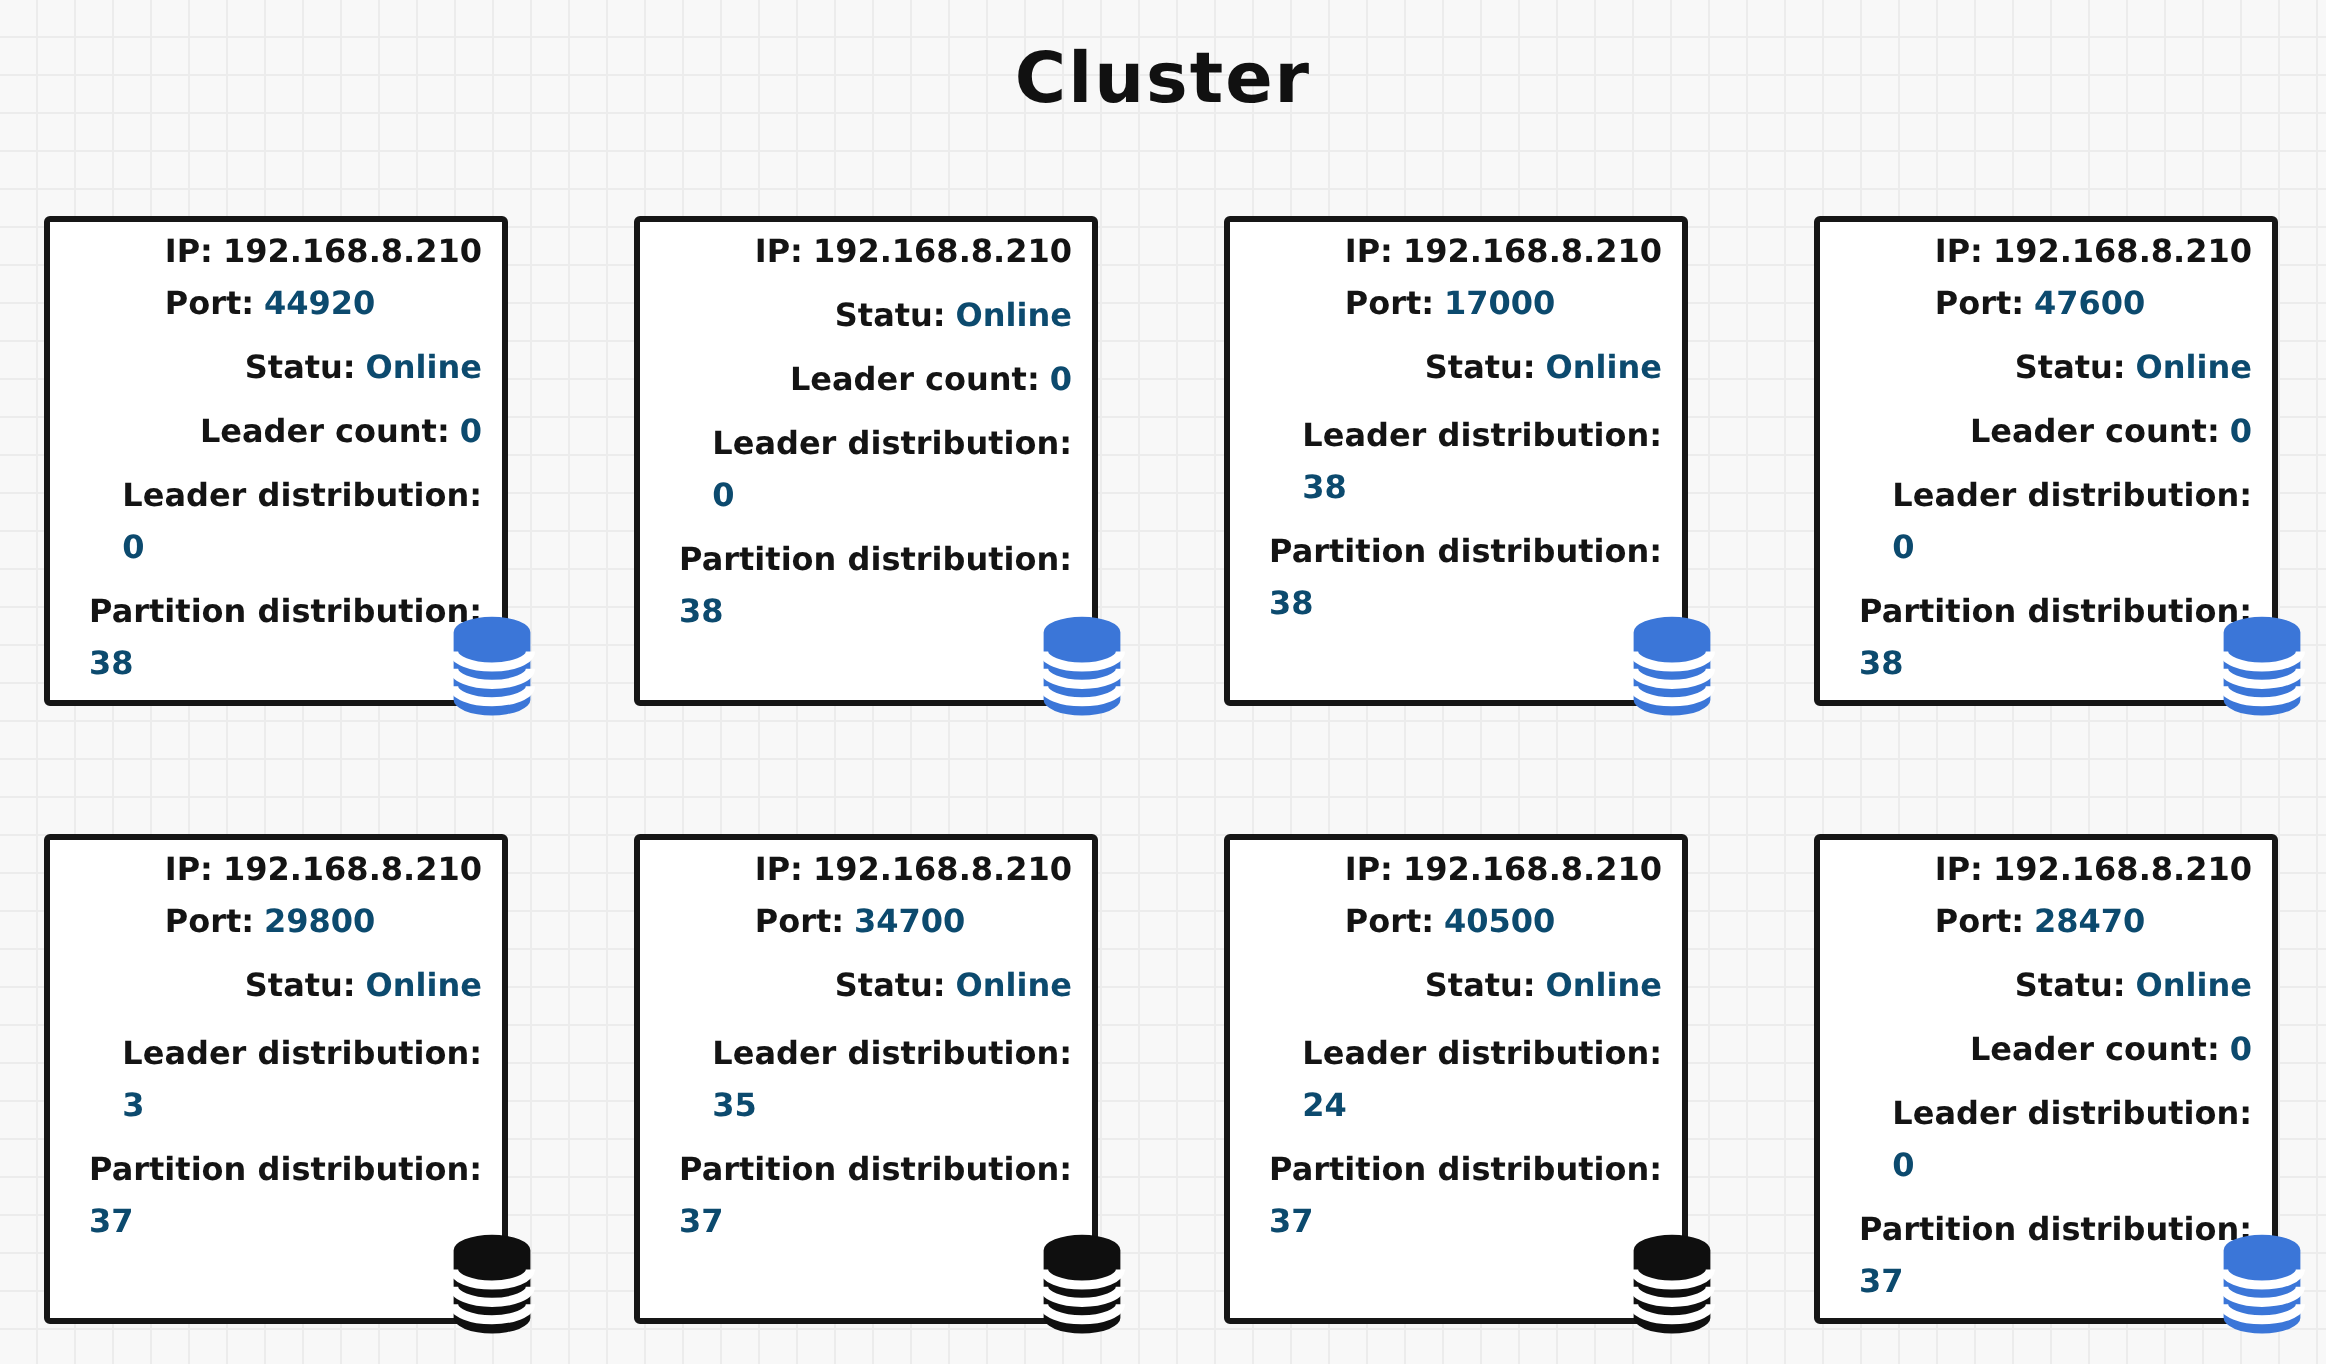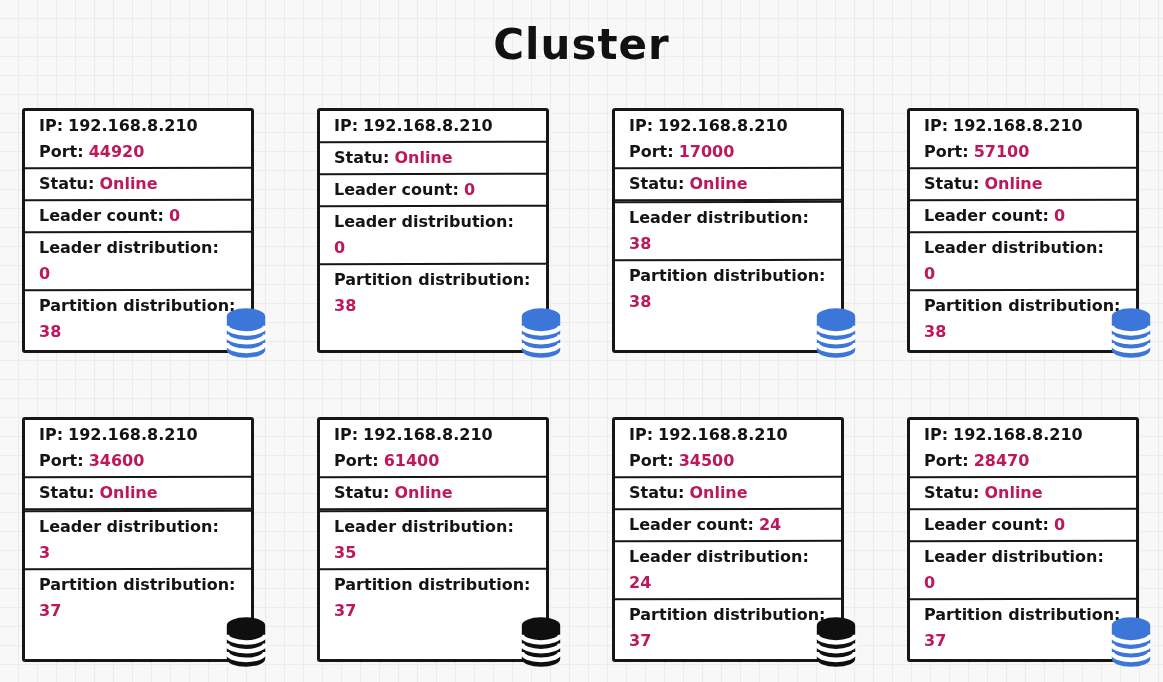--- a/index.html
+++ b/index.html
@@ -12,44 +12,44 @@
     width:1163px;height:682px;
     overflow:hidden;
     background:
       repeating-linear-gradient(to right, transparent 0 18px, #ececec 18px 19px),
       repeating-linear-gradient(to bottom, transparent 0 18px, #ececec 18px 19px),
       #f8f8f8;
   }
   .page-title{
     position:absolute;top:20px;left:0;width:100%;
     margin:0;text-align:center;
-    font-size:42px;font-weight:600;color:#111;
+    font-size:35px;font-weight:600;color:#111;
     letter-spacing:1px;
   }
   .grid{
     position:absolute;left:22px;top:108px;
     display:grid;
     grid-template-columns:repeat(4,232px);
     column-gap:63px;row-gap:64px;
   }
   .card{
     position:relative;
     width:232px;height:245px;
     box-sizing:border-box;
     background:#ffffff;
     border:3px solid #161616;
     border-radius:3px;
-    display:flex;flex-direction:column;
+    display:flex;flex-direction:column;align-items:flex-end;
   }
   .sec{padding:2px 10px 2px 14px;}
   .line{line-height:26px;font-size:16px;white-space:nowrap;}
   .lbl{font-weight:700;color:#141414;}
   .val{font-weight:600;margin-left:5px;}
   .val.black{color:#141414;}
-  .val.red{color:#be185d;}
+  .val.red{color:#0c4a6e;}
   .val.block{display:block;margin-left:0;}
   .divider{
     height:0;border-top:2.5px solid #161616;
     margin:0 -1px;
     transform:rotate(-0.15deg);
   }
   .db-icon{
     position:absolute;right:-17px;bottom:-10px;
     width:44px;height:53px;line-height:0;
   }
@@ -202,21 +202,21 @@
         </svg>
       </span>
     </div>
 
     <div class="card">
       <div class="sec">
         <div class="line">
           <span class="lbl">IP:</span><span class="val black">192.168.8.210</span>
         </div>
         <div class="line">
-          <span class="lbl">Port:</span><span class="val red">57100</span>
+          <span class="lbl">Port:</span><span class="val red">47600</span>
         </div>
       </div>
       <div class="divider"></div>
       <div class="sec">
         <div class="line">
           <span class="lbl">Statu:</span><span class="val red">Online</span>
         </div>
       </div>
       <div class="divider"></div>
       <div class="sec">
@@ -251,21 +251,21 @@
         </svg>
       </span>
     </div>
 
     <div class="card">
       <div class="sec">
         <div class="line">
           <span class="lbl">IP:</span><span class="val black">192.168.8.210</span>
         </div>
         <div class="line">
-          <span class="lbl">Port:</span><span class="val red">34600</span>
+          <span class="lbl">Port:</span><span class="val red">29800</span>
         </div>
       </div>
       <div class="divider"></div>
       <div class="sec">
         <div class="line">
           <span class="lbl">Statu:</span><span class="val red">Online</span>
         </div>
       </div>
       <div class="divider"></div>
       <div class="divider"></div>
@@ -295,21 +295,21 @@
         </svg>
       </span>
     </div>
 
     <div class="card">
       <div class="sec">
         <div class="line">
           <span class="lbl">IP:</span><span class="val black">192.168.8.210</span>
         </div>
         <div class="line">
-          <span class="lbl">Port:</span><span class="val red">61400</span>
+          <span class="lbl">Port:</span><span class="val red">34700</span>
         </div>
       </div>
       <div class="divider"></div>
       <div class="sec">
         <div class="line">
           <span class="lbl">Statu:</span><span class="val red">Online</span>
         </div>
       </div>
       <div class="divider"></div>
       <div class="divider"></div>
@@ -339,35 +339,30 @@
         </svg>
       </span>
     </div>
 
     <div class="card">
       <div class="sec">
         <div class="line">
           <span class="lbl">IP:</span><span class="val black">192.168.8.210</span>
         </div>
         <div class="line">
-          <span class="lbl">Port:</span><span class="val red">34500</span>
-        </div>
-      </div>
-      <div class="divider"></div>
-      <div class="sec">
-        <div class="line">
-          <span class="lbl">Statu:</span><span class="val red">Online</span>
-        </div>
-      </div>
-      <div class="divider"></div>
-      <div class="sec">
-        <div class="line">
-          <span class="lbl">Leader count:</span><span class="val red">24</span>
-        </div>
-      </div>
+          <span class="lbl">Port:</span><span class="val red">40500</span>
+        </div>
+      </div>
+      <div class="divider"></div>
+      <div class="sec">
+        <div class="line">
+          <span class="lbl">Statu:</span><span class="val red">Online</span>
+        </div>
+      </div>
+      <div class="divider"></div>
       <div class="divider"></div>
       <div class="sec">
         <div class="line">
           <span class="lbl">Leader distribution:</span>
         </div>
         <div class="line">
           <span class="val red block">24</span>
         </div>
       </div>
       <div class="divider"></div>

